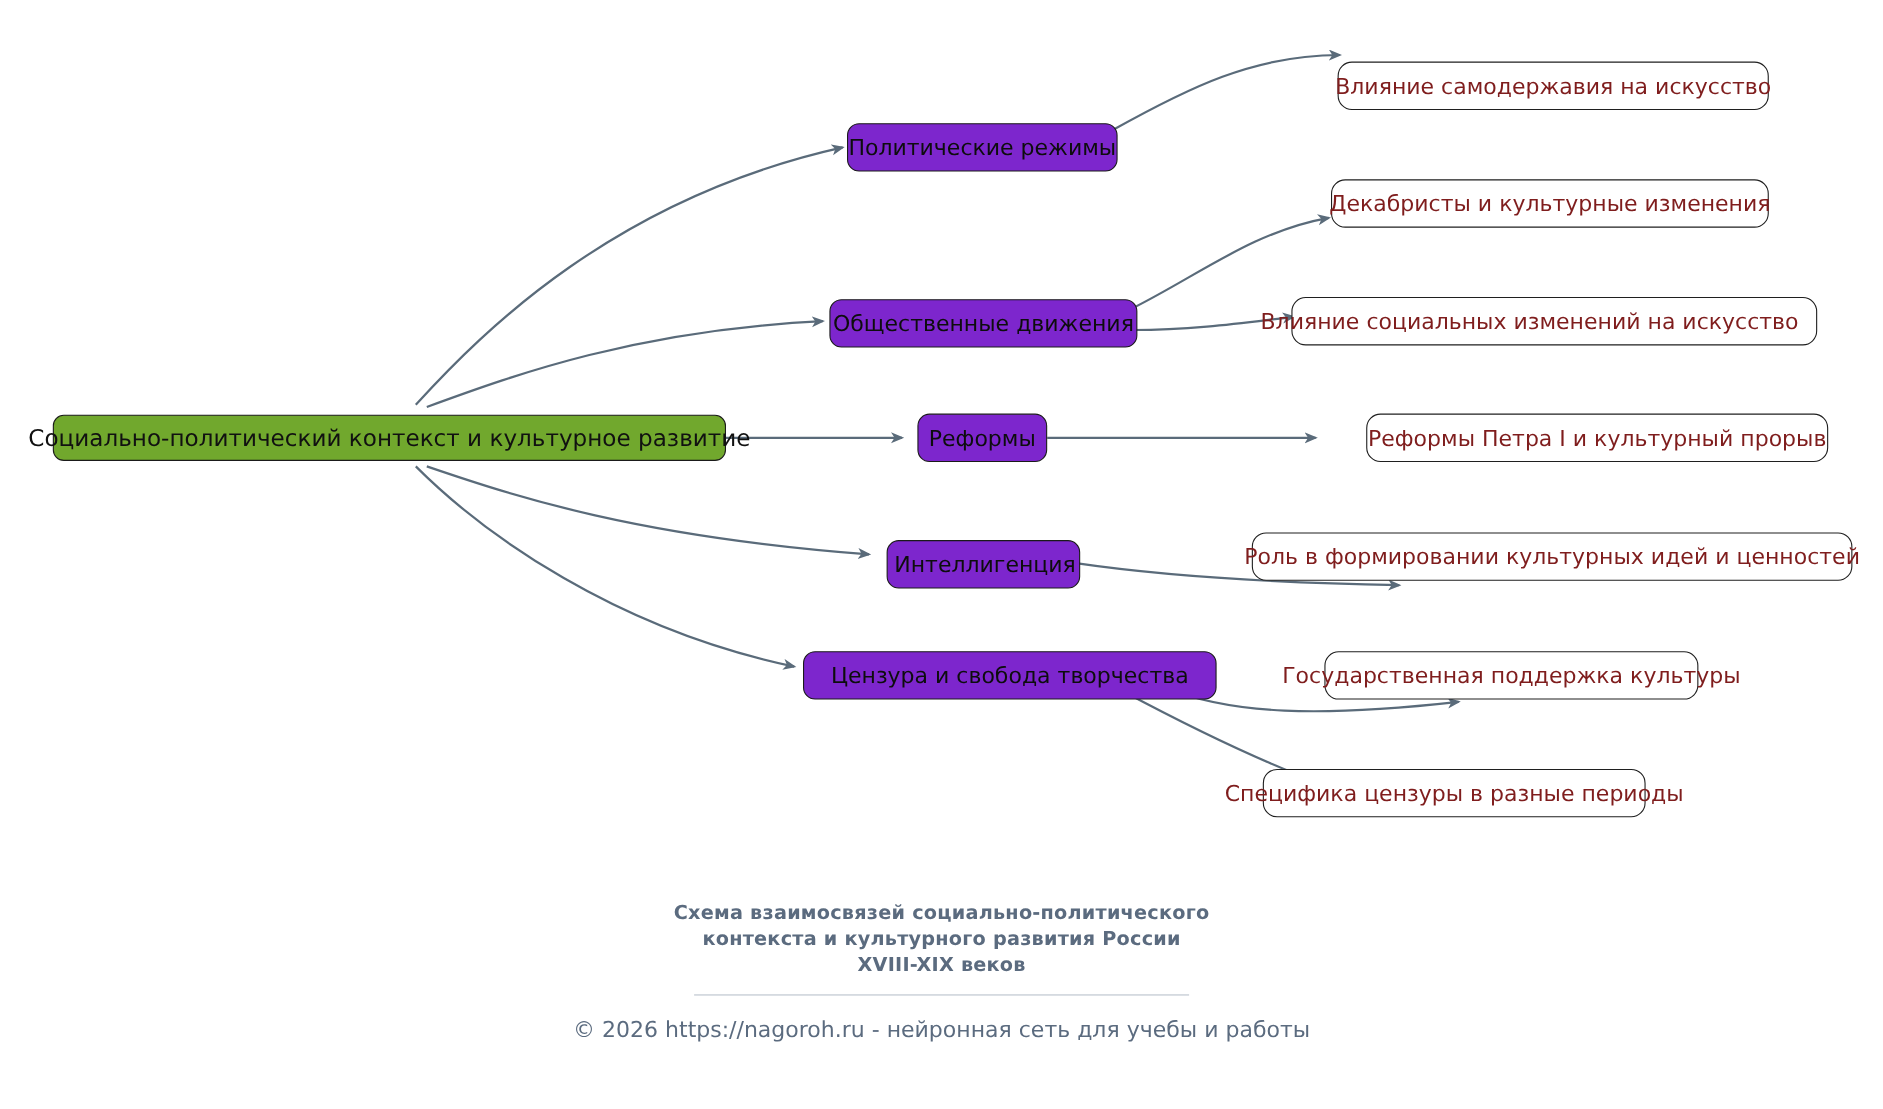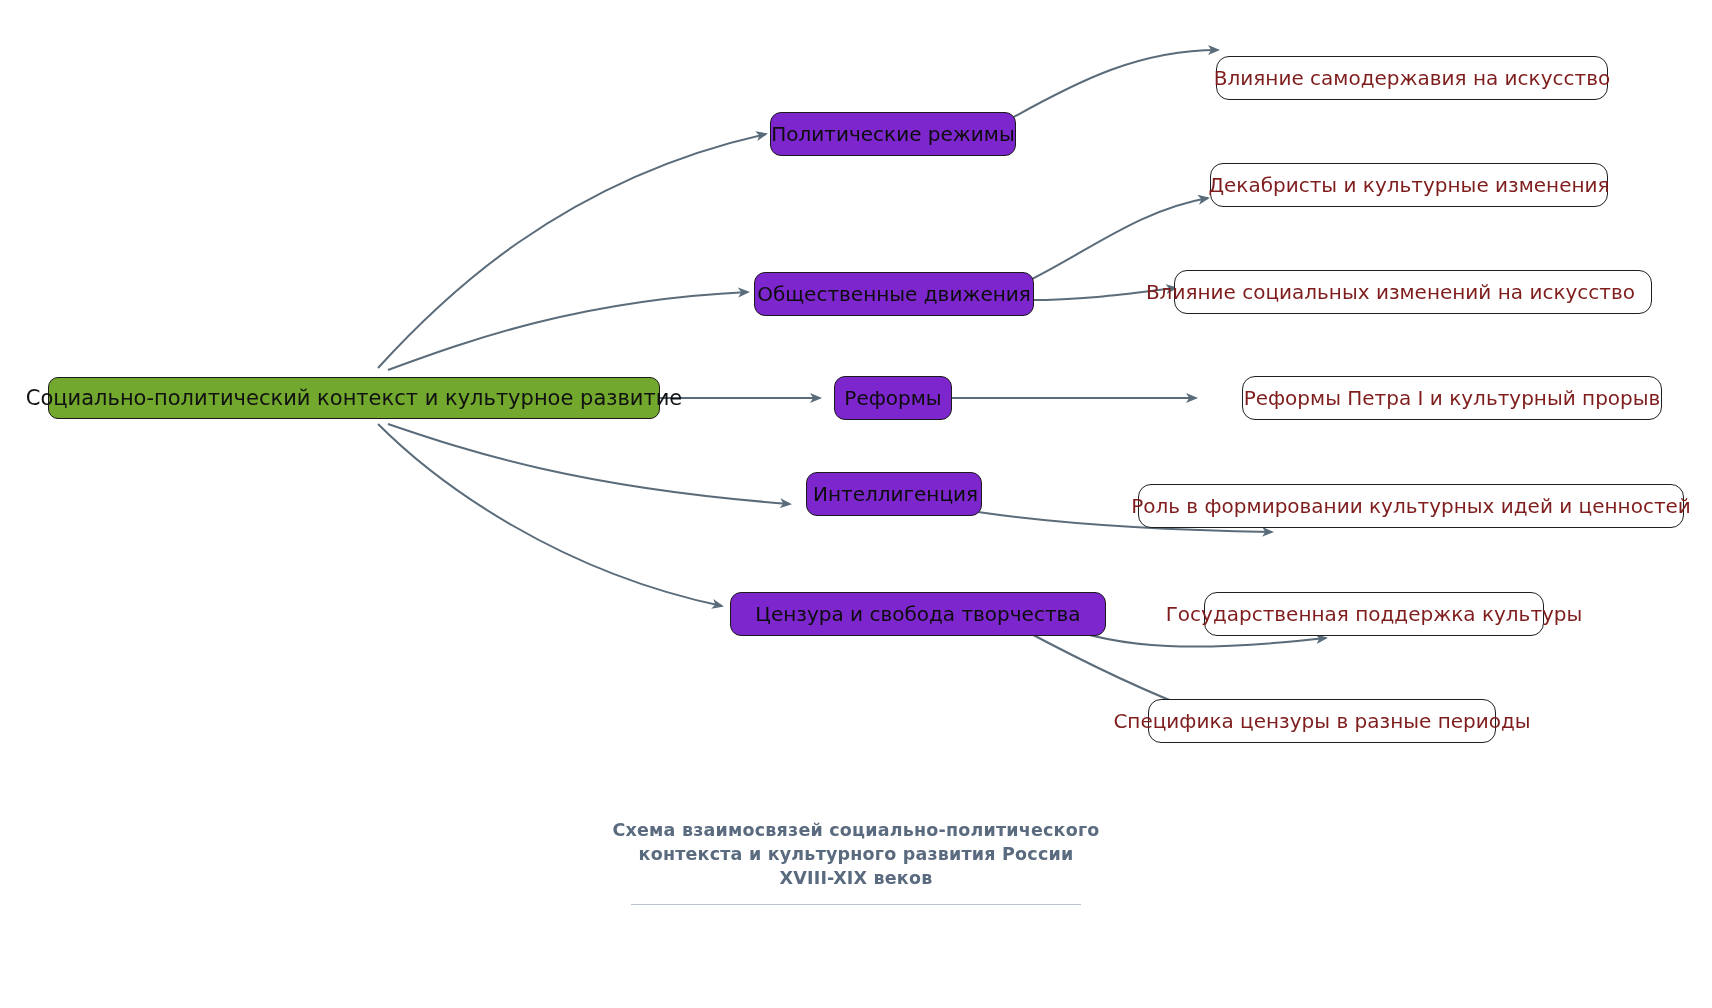--- a/index.html
+++ b/index.html
@@ -143,21 +143,21 @@
   </div>
 
   <div class="node node-branch" style="left:754px; top:272px; width:280px;">
     <span>Общественные движения</span>
   </div>
 
   <div class="node node-branch" style="left:834px; top:376px; width:118px;">
     <span>Реформы</span>
   </div>
 
-  <div class="node node-branch" style="left:806px; top:472px; width:176px;padding-left:19px;">
+  <div class="node node-branch" style="left:806px; top:491px; width:176px;padding-left:19px;">
     <span>Интеллигенция</span>
   </div>
 
   <div class="node node-branch" style="left:730px; top:592px; width:376px;">
     <span>Цензура и свобода творчества</span>
   </div>
 
   <div class="node node-leaf" style="left:1216px; top:56px; width:392px;">
     <span>Влияние самодержавия на искусство</span>
   </div>
@@ -188,13 +188,14 @@
 
 </div>
 
 <div id="footer">
   <div class="footer-title">
     <div>Схема взаимосвязей социально-политического</div>
     <div>контекста и культурного развития России</div>
     <div>XVIII-XIX веков</div>
   </div>
   <div class="footer-rule"></div>
+  <div class="footer-credit">© 2026 https://nagoroh.ru - нейронная сеть для учебы и работы</div>
 </div>
 
 </body></html>

